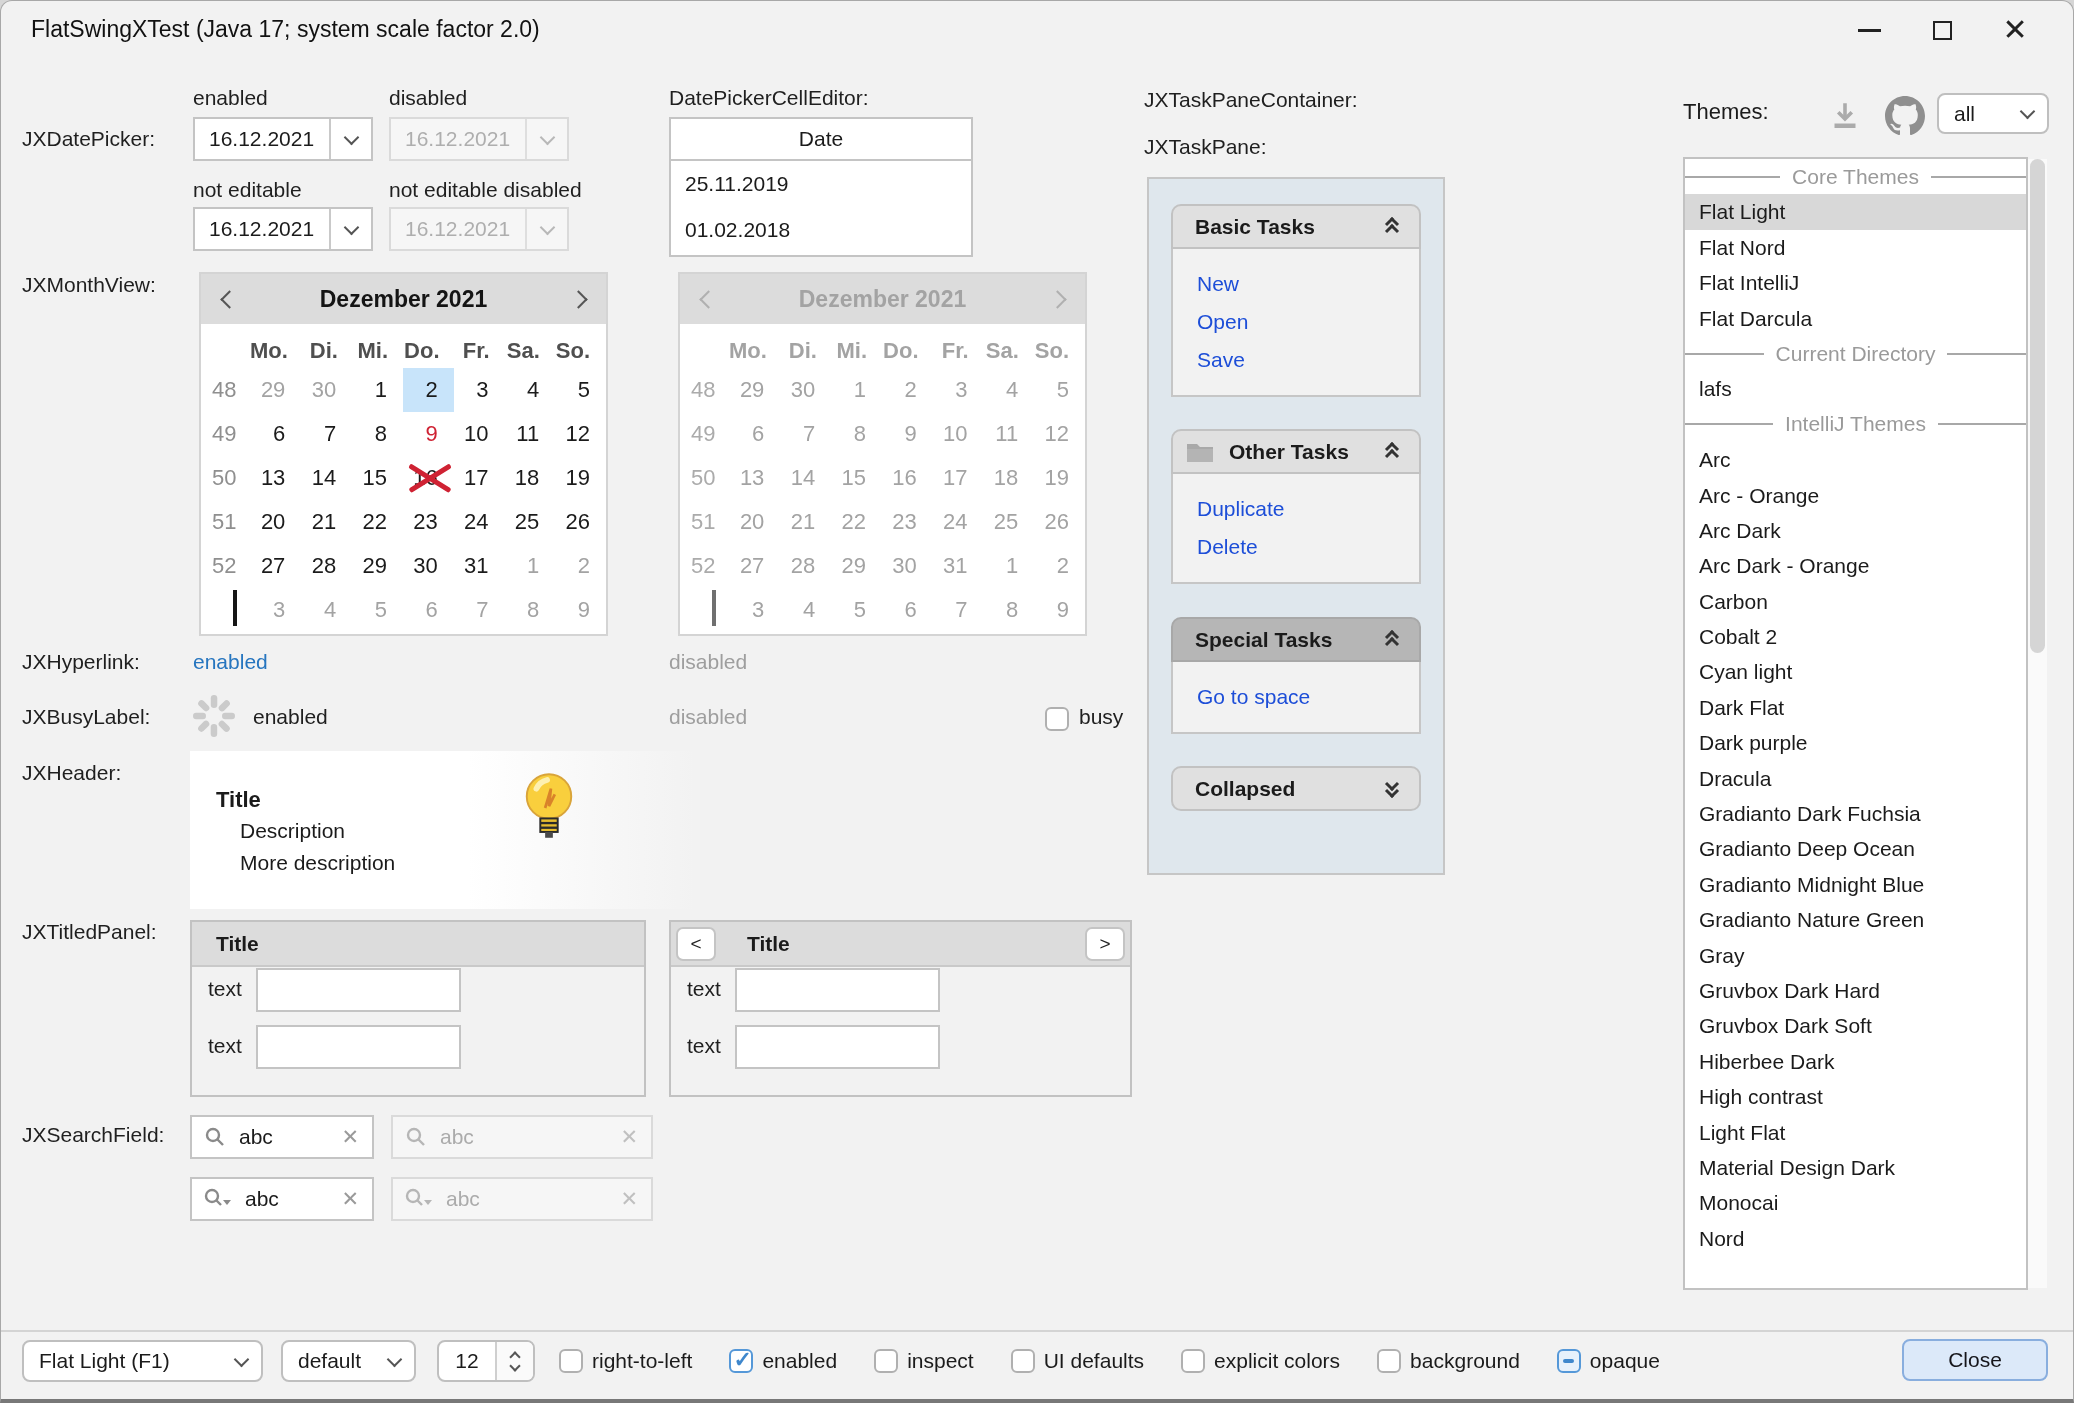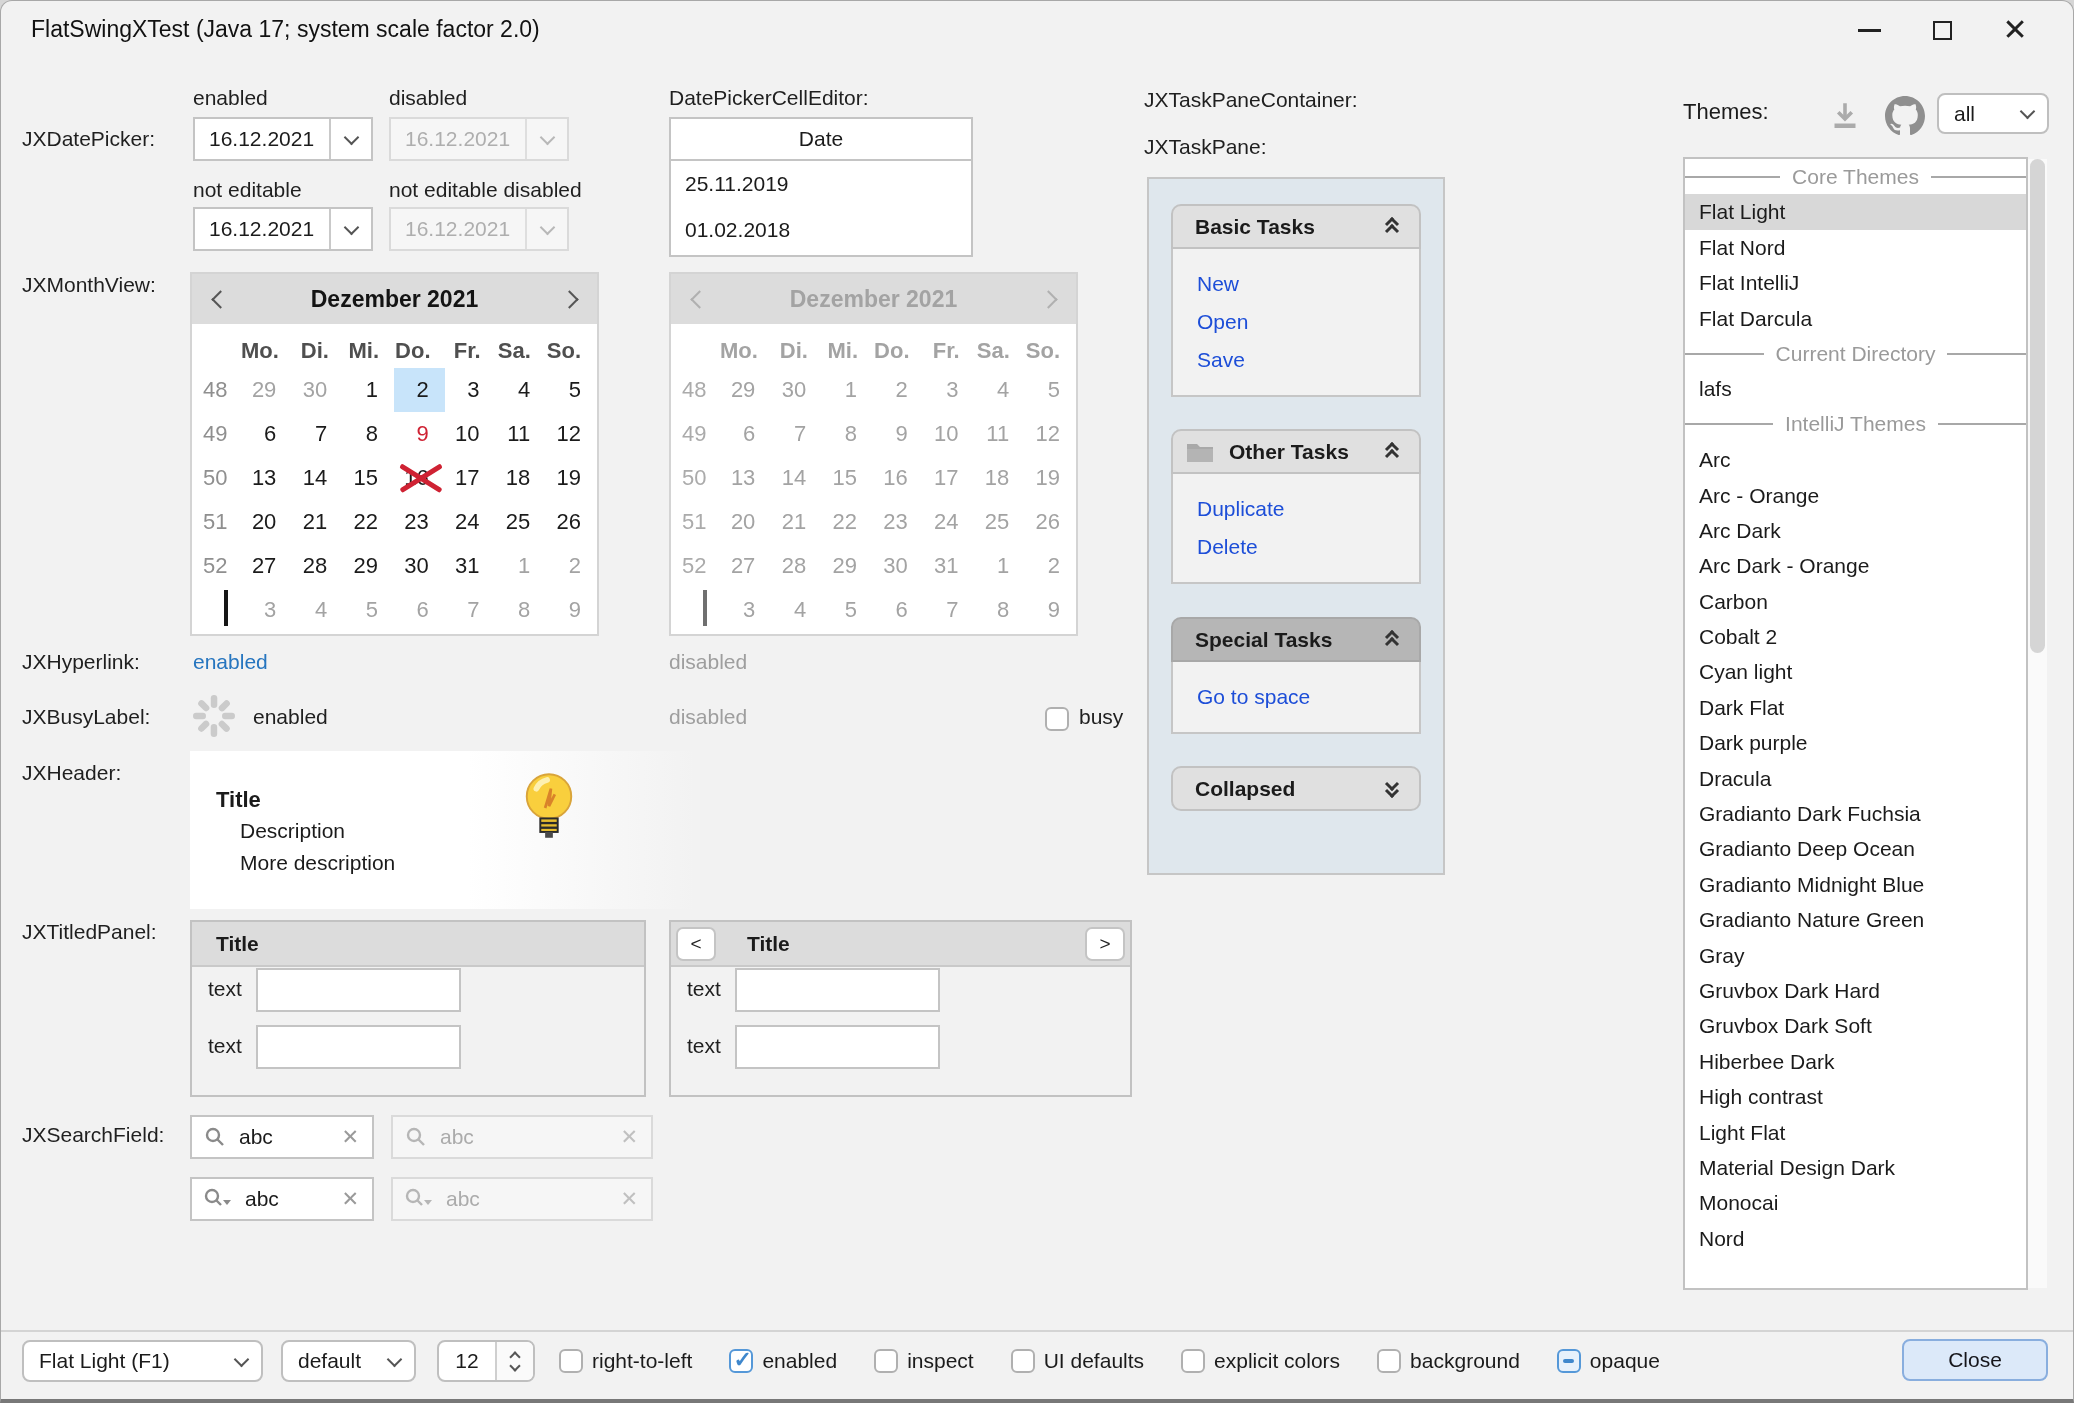--- a/index.html
+++ b/index.html
@@ -47,21 +47,21 @@
   .dp .btn .chev { margin-top:-4px; }
   .dp.disabled { background:#f6f6f6; border-color:#dadada; color:#aeaeae; }
   .dp.disabled .btn { border-left-color:#dedede; }
   .dp.disabled .chev { border-color:#b8b8b8; }
 
   .dtable { position:absolute; left:668px; top:116px; width:304px; height:140px; background:#fff; border:2px solid #c4c4c4; }
   .dtable .hd { height:42px; text-align:center; line-height:40px; border-bottom:2px solid #c4c4c4; }
   .dtable .row { height:46px; line-height:46px; padding-left:14px; }
 
   
-  .mv { position:absolute; top:271px; width:409px; height:364px; background:#fff; border:2px solid #d4d4d4; }
+  .mv { position:absolute; top:271px; width:409px; height:364px; background:#fff; border:2px solid #d4d4d4;margin-left:9px; }
   .mv-head { height:50px; background:#dcdcdc; display:flex; align-items:center; }
   .mv-title { flex:1; text-align:center; font-weight:bold; font-size:23px; color:#141414; }
   .mv-nav { width:56px; display:flex; justify-content:center; }
   .mv-nav .chev { width:13px; height:13px; }
   .mv-grid { padding-top:10px; }
   .mv-row { display:flex; height:44px; }
   .mv-row.wdrow { height:34px; }
   .mv-cell { width:58px; text-align:right; padding-right:16px; font-size:22px; line-height:44px; position:relative; }
   .mv-wk { width:57px; text-align:right; padding-right:14px; font-size:22px; line-height:44px; color:#8f8f8f; }
   .wdrow .mv-cell { font-weight:bold; color:#4f4f4f; line-height:34px; }

